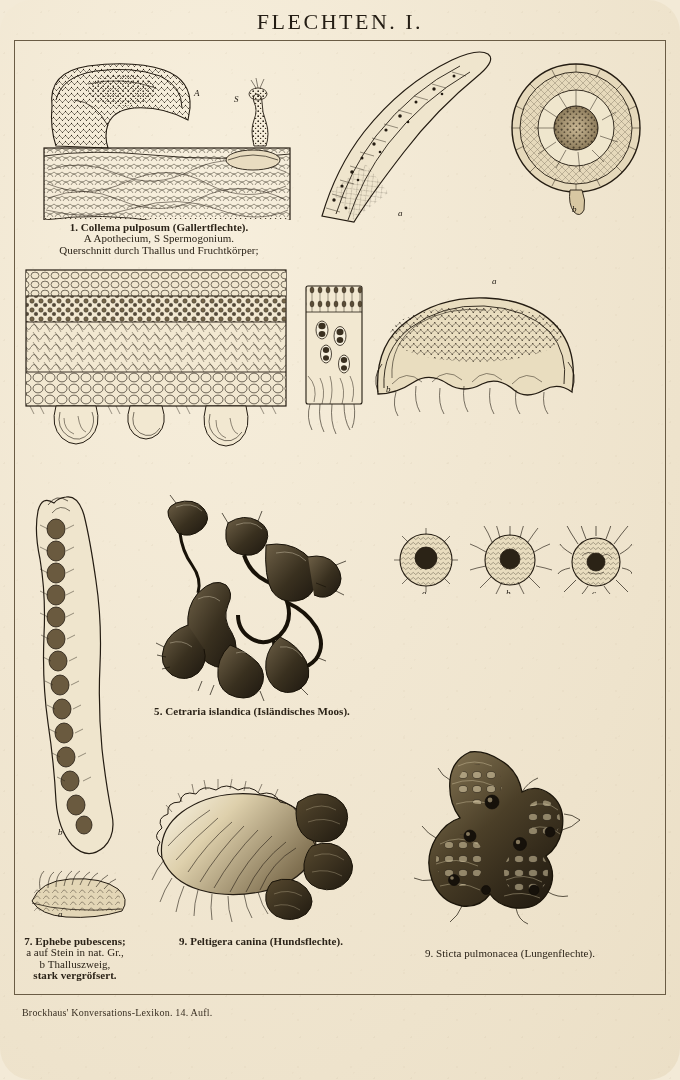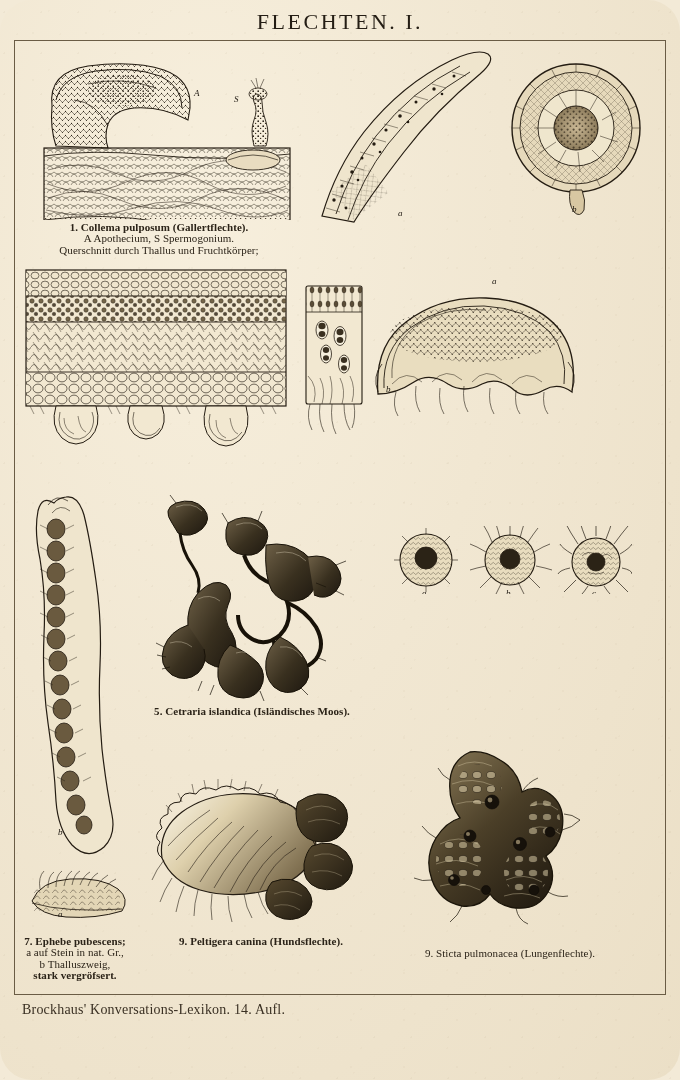--- a/index.html
+++ b/index.html
@@ -55,21 +55,21 @@
     width: 652px;
     height: 955px;
     border: 1.2px solid #6a5c45;
     box-sizing: border-box;
   }
 
   .credit {
     position: absolute;
     left: 22px;
     bottom: 62px;
-    font-size: 14px;
+    font-size: 10px;
     letter-spacing: .2px;
     color: #3a3023;
     text-align: right;
   }
 
   
   .cap {
     position: absolute;
     font-size: 11px;
     line-height: 11.4px;

